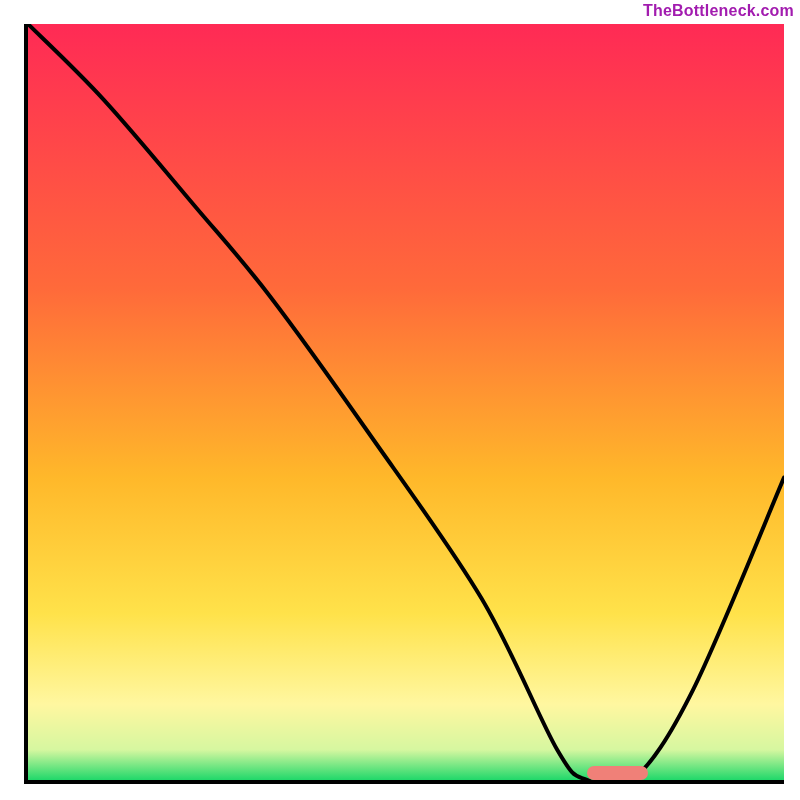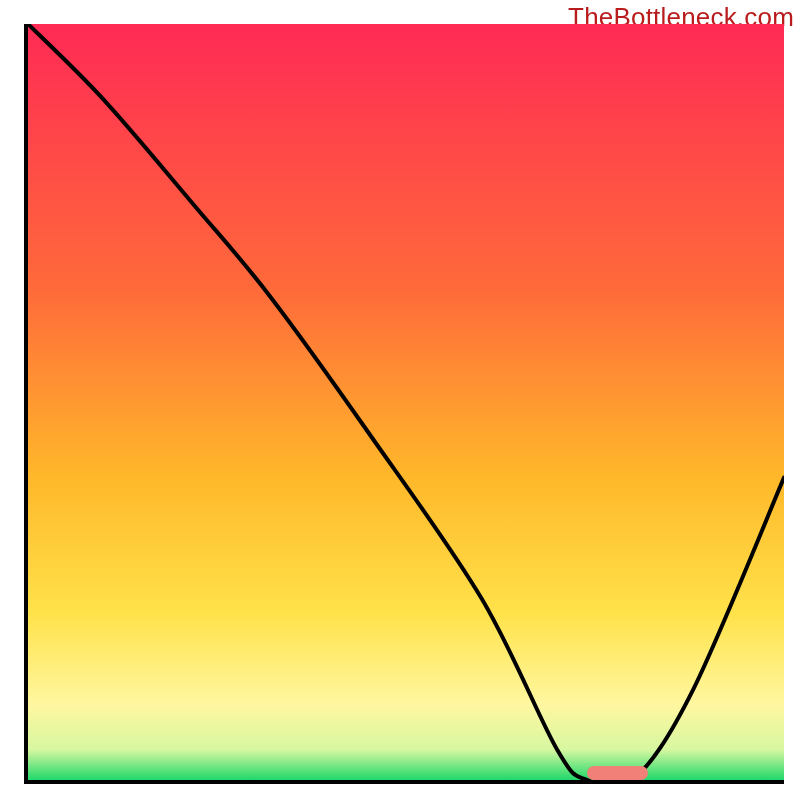--- a/index.html
+++ b/index.html
@@ -45,23 +45,23 @@
     position: absolute;
     height: 14px;
     border-radius: 7px;
     background: #f08078;
     bottom: 0px;
   }
   .watermark {
     position: absolute;
     top: 2px;
     right: 6px;
-    font-size: 26px;
-    font-weight: normal;
-    color: #b91c1c;
+    font-size: 16px;
+    font-weight: bold;
+    color: #a21caf;
     letter-spacing: 0.2px;
   }
 </style>
 </head>
 <body>
 
 <div class="watermark">TheBottleneck.com</div>
 
 <div class="chart-frame">
   <div class="plot-area">

